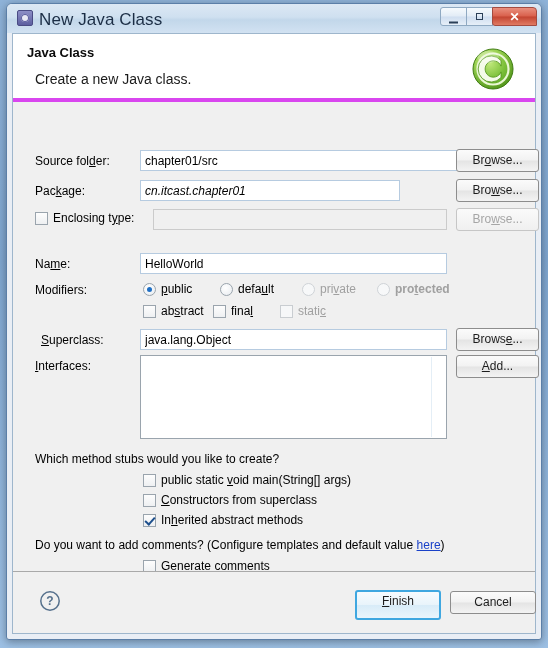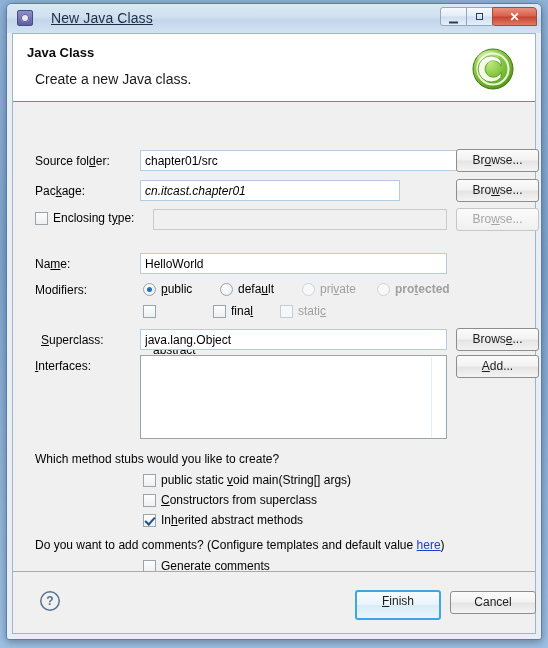--- a/index.html
+++ b/index.html
@@ -52,24 +52,23 @@
   }
   .title-icon::after {
     content: "";
     position: absolute; left: 3px; top: 3px;
     width: 8px; height: 8px;
     border-radius: 50%;
     background: #e8e8f4;
     box-shadow: 0 0 0 1px #5d5fa0 inset;
   }
   .title-text {
-    position: absolute; left: 44px; top: 6px;
-    font-size: 14px; color: #1b2d45;
+    position: absolute; left: 32px; top: 6px;
+    font-size: 17px; color: #1b2d45;
     letter-spacing: .1px;
-    text-decoration: underline;
   }
   .wbtns { position: absolute; right: 4px; top: 3px; display: flex; }
   .wbtn {
     width: 27px; height: 19px;
     border: 1px solid #8fa9c2;
     background: linear-gradient(180deg,#f6fafd 0%, #e2ecf6 48%, #cfdef0 52%, #e6eff8 100%);
     margin-left: -1px;
     position: relative;
     box-sizing: border-box;
   }
@@ -92,21 +91,21 @@
   .sqr {
     display: inline-block; width: 7px; height: 7px;
     border: 1px solid #2a3f57; box-sizing: border-box;
   }
   .dash { display:inline-block; width: 9px; height: 2px; background:#2a3f57; }
 
   
   .header {
     position: absolute; left: 0; top: 0; right: 0; height: 68px;
     background: #ffffff;
-    border-bottom: 1px solid #d946ef;
+    border-bottom: 4px solid #d946ef;
     box-sizing: border-box;
   }
   .header h1 {
     margin: 0; position: absolute; left: 14px; top: 11px;
     font-size: 13px; font-weight: bold; color: #0b0b0b;
   }
   .header .sub {
     position: absolute; left: 22px; top: 37px;
     font-size: 14px; color: #1a1a1a;
   }
@@ -316,21 +315,21 @@
           <div class="rb" style="left:207px; top:181px;"></div>
           <div class="ctl-label" style="left:225px; top:180px;"><span>defa</span><u>u</u><span>lt</span></div>
 
           <div class="rb disabled" style="left:289px; top:181px;"></div>
           <div class="ctl-label disabled" style="left:307px; top:180px;"><span>pri</span><u>v</u><span>ate</span></div>
 
           <div class="rb disabled" style="left:364px; top:181px;"></div>
           <div class="ctl-label disabled" style="left:382px; top:180px;font-weight:bold;"><span>pro</span><u>t</u><span>ected</span></div>
 
           <div class="cb" style="left:130px; top:203px;"></div>
-          <div class="ctl-label" style="left:140px; top:202px;margin-top:39px;"><span>ab</span><u>s</u><span>tract</span></div>
+          <div class="ctl-label" style="left:148px; top:202px;"><span>ab</span><u>s</u><span>tract</span></div>
 
           <div class="cb" style="left:200px; top:203px;"></div>
           <div class="ctl-label" style="left:218px; top:202px;"><span>fina</span><u>l</u><span></span></div>
 
           <div class="cb disabled" style="left:267px; top:203px;"></div>
           <div class="ctl-label disabled" style="left:285px; top:202px;"><span>stati</span><u>c</u><span></span></div>
 
           <div class="lbl" style="left:28px; top:231px;"><span></span><u>S</u><span>uperclass:</span></div>
           <input class="tf" style="left: 127px; top: 227px; width: 307px;" type="text" value="java.lang.Object">
           <div class="btn" style="left:443px; top:226px;"><span>Brows</span><u>e</u><span>...</span></div>

